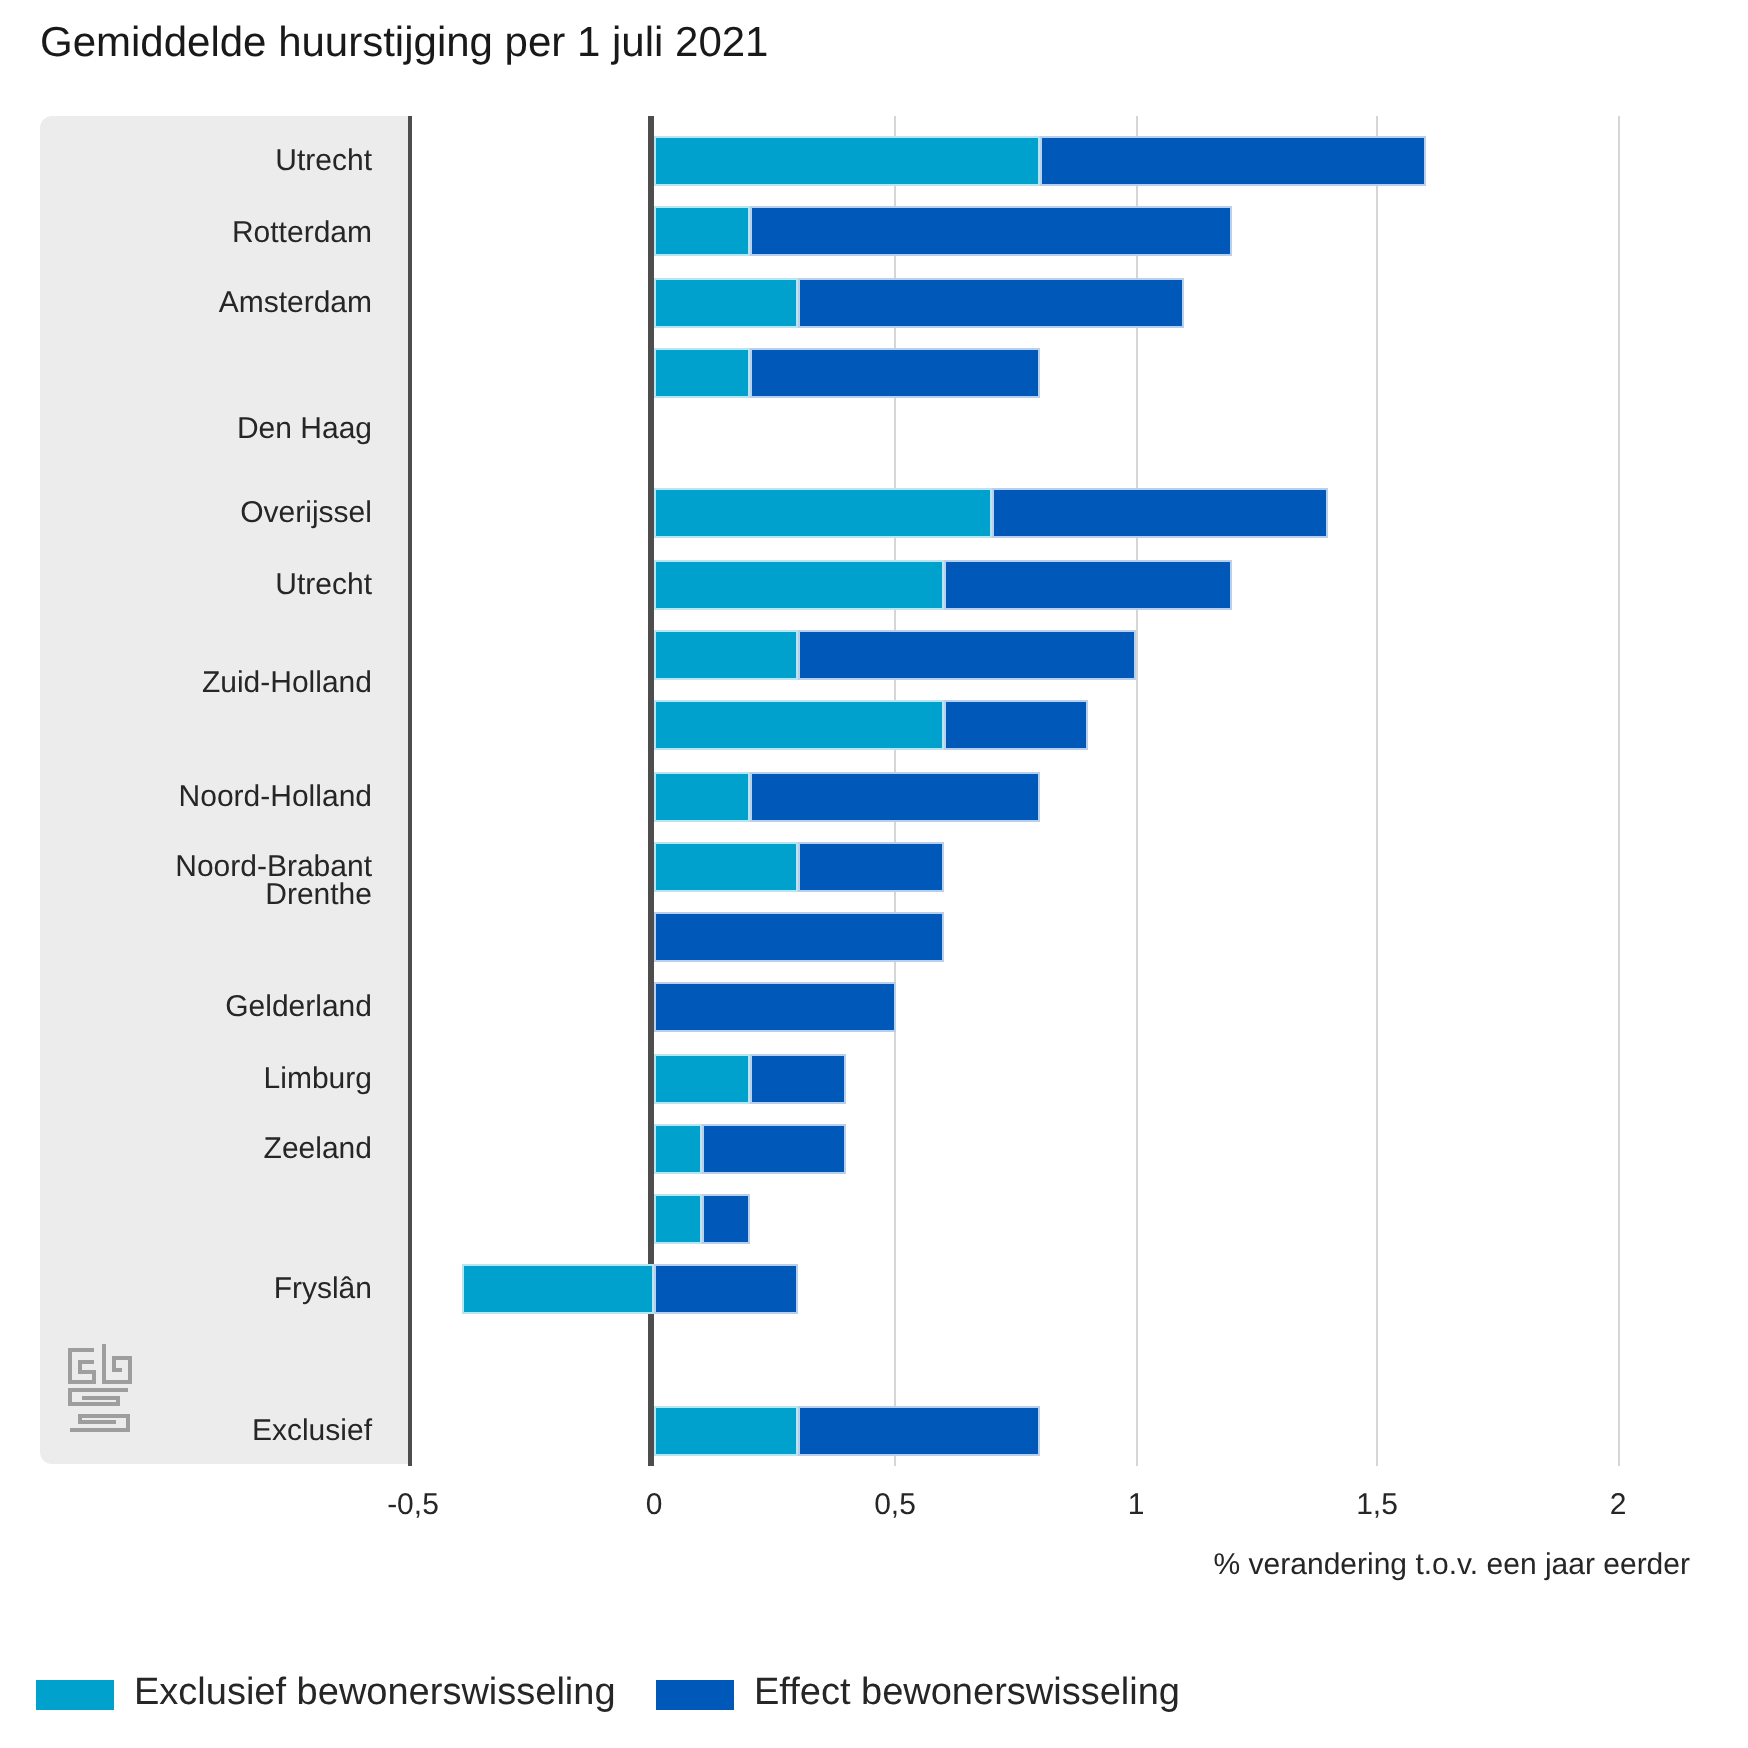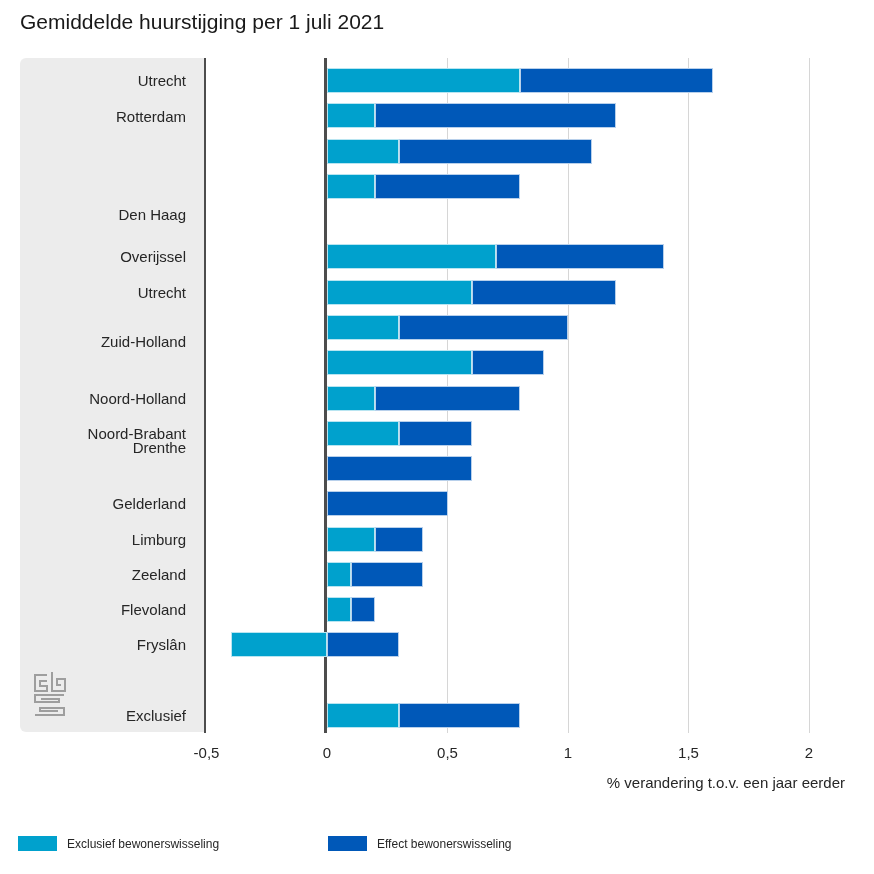--- a/index.html
+++ b/index.html
@@ -14,21 +14,21 @@
   .zero-line{position:absolute;left:324px;top:58px;width:3px;height:675px;background:#4d4d4d;}
   .cat-label{position:absolute;left:26px;width:160px;height:25px;line-height:25px;
              text-align:right;font-size:15px;color:#262626;white-space:nowrap;}
   .seg{position:absolute;height:25px;box-sizing:border-box;border:1px solid rgba(255,255,255,0.72);}
   .tick{position:absolute;top:744px;width:60px;text-align:center;font-size:15px;color:#262626;}
   .xaxis-title{position:absolute;top:774px;right:29px;font-size:15px;color:#262626;}
   .legend{position:absolute;left:0;top:836px;width:874px;height:22px;}
   .legend-item{position:absolute;top:0;display:flex;align-items:center;cursor:pointer;}
   .li-1{left:18px;} .li-2{left:328px;}
   .swatch{display:inline-block;width:39px;height:15px;margin-right:10px;}
-  .legend-label{font-size:12px;color:#262626;}
+  .legend-label{font-size:19px;color:#262626;}
   .logo{position:absolute;left:33px;top:672px;}
 </style>
 </head>
 <body>
 
 <div class="stage">
   <h1 class="title">Gemiddelde huurstijging per 1 juli 2021</h1>
 
   <div class="panel"></div>
 
@@ -44,20 +44,21 @@
       <div class="tick" style="left: 417.5px;">0,5</div>
       <div class="tick" style="left: 538px;">1</div>
       <div class="tick" style="left: 658.5px;">1,5</div>
       <div class="tick" style="left: 779px;">2</div>
       <div class="cat-label" style="top: 68px;">Utrecht</div>
       <div class="seg" style="left: 327px; width: 192.8px; top: 68px; background: rgb(0, 161, 205);"></div>
       <div class="seg" style="left: 519.8px; width: 192.8px; top: 68px; background: rgb(0, 88, 184);"></div>
       <div class="cat-label" style="top: 91px; margin-top: 13px;">Rotterdam</div>
       <div class="seg" style="left: 327px; width: 48.2px; top: 103.28px; background: rgb(0, 161, 205);"></div>
       <div class="seg" style="left: 375.2px; width: 241px; top: 103.28px; background: rgb(0, 88, 184);"></div>
+      <div class="cat-label" style="top: 138.56px;">Amsterdam</div>
       <div class="seg" style="left: 327px; width: 72.3px; top: 138.56px; background: rgb(0, 161, 205);"></div>
       <div class="seg" style="left: 399.3px; width: 192.8px; top: 138.56px; background: rgb(0, 88, 184);"></div>
       <div class="cat-label" style="top: 173.84px; margin-top: 28px;">Den Haag</div>
       <div class="seg" style="left: 327px; width: 48.2px; top: 173.84px; background: rgb(0, 161, 205);"></div>
       <div class="seg" style="left: 375.2px; width: 144.6px; top: 173.84px; background: rgb(0, 88, 184);"></div>
       <div class="cat-label" style="top: 244.4px;">Overijssel</div>
       <div class="seg" style="left: 327px; width: 168.7px; top: 244.4px; background: rgb(0, 161, 205);"></div>
       <div class="seg" style="left: 495.7px; width: 168.7px; top: 244.4px; background: rgb(0, 88, 184);"></div>
       <div class="cat-label" style="top: 279.68px;">Utrecht</div>
       <div class="seg" style="left: 327px; width: 144.6px; top: 279.68px; background: rgb(0, 161, 205);"></div>
@@ -76,21 +77,20 @@
       <div class="cat-label" style="top: 435px;">Drenthe</div>
       <div class="seg" style="left: 327px; width: 144.6px; top: 456.08px; background: rgb(0, 88, 184);"></div>
       <div class="cat-label" style="top: 491.36px;">Gelderland</div>
       <div class="seg" style="left: 327px; width: 120.5px; top: 491.36px; background: rgb(0, 88, 184);"></div>
       <div class="cat-label" style="top: 526.64px;">Limburg</div>
       <div class="seg" style="left: 327px; width: 48.2px; top: 526.64px; background: rgb(0, 161, 205);"></div>
       <div class="seg" style="left: 375.2px; width: 48.2px; top: 526.64px; background: rgb(0, 88, 184);"></div>
       <div class="cat-label" style="top: 561.92px;">Zeeland</div>
       <div class="seg" style="left: 327px; width: 24.1px; top: 561.92px; background: rgb(0, 161, 205);"></div>
       <div class="seg" style="left: 351.1px; width: 72.3px; top: 561.92px; background: rgb(0, 88, 184);"></div>
-      <div class="cat-label" style="top: 597.2px;">Flevoland</div>
       <div class="seg" style="left: 327px; width: 24.1px; top: 597.2px; background: rgb(0, 161, 205);"></div>
       <div class="seg" style="left: 351.1px; width: 24.1px; top: 597.2px; background: rgb(0, 88, 184);"></div>
       <div class="cat-label" style="top: 632.48px;">Fryslân</div>
       <div class="seg" style="left: 230.6px; width: 96.4px; top: 632.48px; background: rgb(0, 161, 205);"></div>
       <div class="seg" style="left: 327px; width: 72.3px; top: 632.48px; background: rgb(0, 88, 184);"></div>
       <div class="cat-label" style="top: 703.04px;">Exclusief</div>
       <div class="seg" style="left: 327px; width: 72.3px; top: 703.04px; background: rgb(0, 161, 205);"></div>
       <div class="seg" style="left: 399.3px; width: 120.5px; top: 703.04px; background: rgb(0, 88, 184);"></div>
     </div>
 

